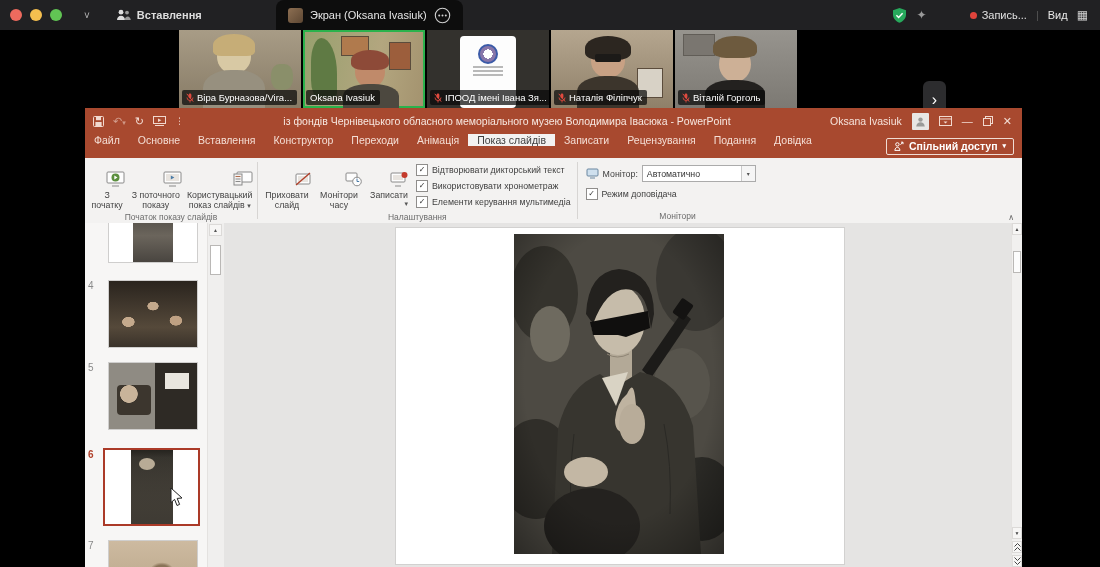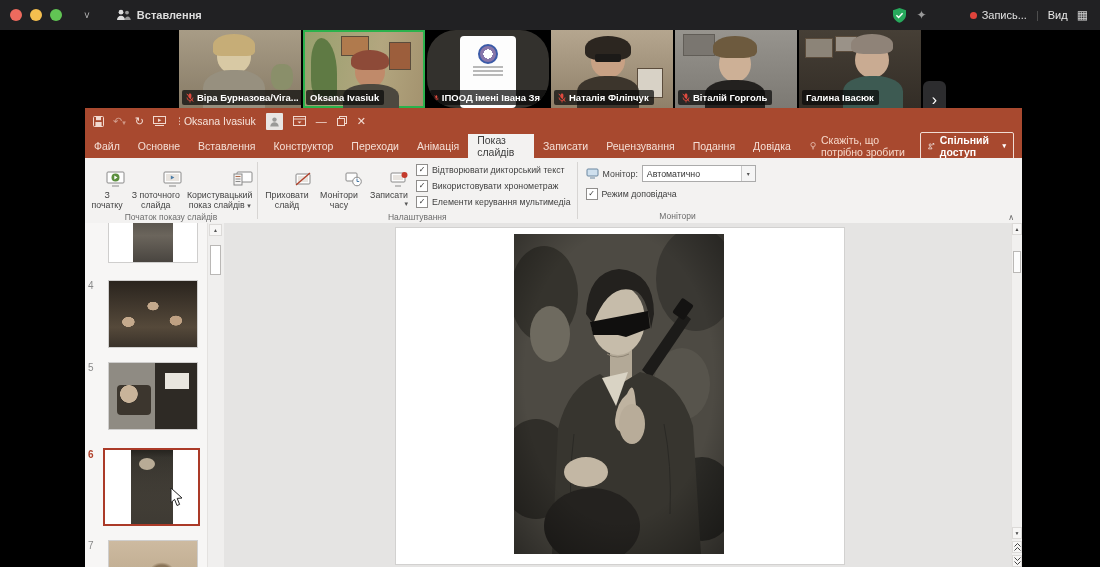--- a/index.html
+++ b/index.html
@@ -18,34 +18,34 @@
   .tab-avatar{width:15px;height:15px;border-radius:3px;
       background:linear-gradient(135deg,#8d6f52,#5d4733);}
   .topbar-right{position:absolute;right:12px;top:0;height:30px;display:flex;align-items:center;gap:9px;}
   .rec{display:flex;align-items:center;gap:5px;color:#e0e0e0;padding-left:34px;}
   .recdot{width:7px;height:7px;border-radius:50%;background:#e0443c;display:inline-block;}
   .vdiv{color:#555;}
   .sparkle{color:#9a9a9a;font-size:12px;}
   .gridglyph{color:#cfcfcf;font-size:12px;}
   
   .strip{position:absolute;left:0;top:30px;width:1100px;height:78px;background:#000;}
-  .vthumb{position:absolute;top:0;width:122px;height:78px;overflow:hidden;background:#555;font-weight:bold;}
+  .vthumb{position:absolute;top:0;width:122px;height:78px;overflow:hidden;background:#555;}
   .vthumb.active{box-shadow:inset 0 0 0 2px #2bb24c;}
   .ph{position:absolute;border-radius:50%;}
   .pb{position:absolute;border-radius:45% 45% 0 0;}
   .nametag{position:absolute;left:3px;bottom:3px;max-width:114px;background:rgba(10,10,10,.72);
      color:#fff;font-size:9.5px;line-height:13px;padding:1px 5px 1px 4px;border-radius:2px;
      display:flex;align-items:center;gap:3px;white-space:nowrap;overflow:hidden;}
   .nav-next{position:absolute;left:923px;top:51px;width:23px;height:37px;background:#2c2c2e;
      border-radius:6px;color:#fff;display:flex;align-items:center;justify-content:center;
      font-size:16px;}
   
   .t1{background:linear-gradient(180deg,#a89c86 0%,#948независ 100%);background:linear-gradient(180deg,#a89c86,#877b66);}
   .t2{background:linear-gradient(100deg,#97a06e 0%,#b3a67f 60%,#a3926e 100%);}
-  .t3{background:#33312d;border-radius:29px;}
+  .t3{background:#33312d;}
   .t4{background:linear-gradient(180deg,#b5a68f,#8f8069);}
   .t5{background:linear-gradient(180deg,#97948e,#7c7973);}
   .t6{background:linear-gradient(180deg,#463f36,#332d26);}
   .card{position:absolute;left:33px;top:6px;width:56px;height:64px;background:#fdfdfd;border-radius:4px;
         display:flex;flex-direction:column;align-items:center;padding-top:8px;gap:2px;}
   .logo{width:16px;height:16px;border-radius:50%;border:2px solid #3c5ba8;
         background:radial-gradient(circle,#fff 40%,#87a 41%);}
   .cline{width:30px;height:2px;background:#b9b9b9;}
   .frame{position:absolute;background:#7d6a55;border:1px solid #5b4c3c;}
   
@@ -53,21 +53,21 @@
   .titlebar{height:26px;background:#a8492f;display:flex;align-items:center;color:#f6e3db;}
   .qat{display:flex;align-items:center;gap:9px;margin-left:8px;font-size:11px;}
   .qat .dim{opacity:.55;}
   .wtitle{flex:1;text-align:center;font-size:10.5px;color:#f7e8e1;white-space:nowrap;
           overflow:hidden;text-overflow:ellipsis;padding:0 8px;}
   .tbright{display:flex;align-items:center;gap:10px;margin-right:10px;font-size:10.5px;}
   .avatarbox{width:17px;height:17px;background:#e8e6e4;border-radius:1px;display:flex;
              align-items:center;justify-content:center;}
   .wbtn{font-size:11px;color:#f3ddd4;}
   
-  .tabrow{height:24px;background:#a8492f;display:flex;align-items:center;font-size:10.5px;color:#f4ded5;}
+  .tabrow{height:24px;background:#a8492f;display:flex;align-items:flex-start;font-size:10.5px;color:#f4ded5;}
   .rtab{padding:0 9px;display:flex;align-items:center;}
   .rtab.active{background:#f3f2f1;color:#3d3d3d;}
   .tellme{display:flex;align-items:center;gap:5px;margin-left:10px;color:#f6d8ca;}
   .sharebtn{margin-left:auto;margin-right:8px;align-self:center;display:flex;align-items:center;gap:5px;
      border:1px solid #f0dcd4;border-radius:2px;padding:1.5px 7px;color:#fff;font-weight:bold;font-size:10.5px;}
   
   .ribbon{height:65px;background:#f3f2f1;border-bottom:1px solid #d8d6d4;display:flex;
           align-items:stretch;position:relative;padding-left:2px;}
   .rgroup{display:flex;flex-direction:column;}
   .rbody{flex:1;display:flex;align-items:flex-start;}
@@ -124,20 +124,30 @@
   <span class="topchev">˅</span>
   <span class="meeting">
     <svg width="15" height="12" viewBox="0 0 15 12">
       <circle cx="5" cy="3.2" r="2.4" fill="#ddd"></circle>
         <path d="M1 11c0-2.7 1.8-4.3 4-4.3S9 8.3 9 11z" fill="#ddd"></path>
       <circle cx="11" cy="3.6" r="1.9" fill="#9a9a9a"></circle>
         <path d="M8.6 11c.2-2.2 1.5-3.6 3.2-3.6 1.4 0 2.6 1.2 3 3.6z" fill="#9a9a9a"></path>
     </svg>
     <span>Вставлення</span>
   </span>
+  <div class="screen-tab">
+    <span class="tab-avatar"></span>
+    <span>Экран (Oksana Ivasiuk)</span>
+    <svg width="17" height="17" viewBox="0 0 17 17">
+      <circle cx="8.5" cy="8.5" r="7.2" fill="none" stroke="#cfcfcf" stroke-width="1.1"></circle>
+      <circle cx="5.2" cy="8.5" r="1" fill="#cfcfcf"></circle>
+        <circle cx="8.5" cy="8.5" r="1" fill="#cfcfcf"></circle>
+        <circle cx="11.8" cy="8.5" r="1" fill="#cfcfcf"></circle>
+    </svg>
+  </div>
   <div class="topbar-right">
     <svg width="17" height="17" viewBox="0 0 17 17">
       <path d="M8.5 1l6.5 2.3v4.2c0 4-2.8 6.9-6.5 8.2C4.8 14.4 2 11.5 2 7.5V3.3z" fill="#27a95c"></path>
       <path d="M5.4 8.3l2.2 2.2 4-4.2" stroke="#fff" stroke-width="1.5" fill="none"></path>
     </svg>
     <span class="sparkle">✦</span>
     <span class="rec">
       <span class="recdot"></span>
       <span>Запись...</span>
     </span>
@@ -211,30 +221,20 @@
     <span class="pb" style="left:30px;top:50px;width:60px;height:30px;background:#23211f;"></span>
     <span class="nametag">
       <svg width="8" height="10" viewBox="0 0 8 10">
         <rect x="2.6" y="0.5" width="2.8" height="5" rx="1.4" fill="#e04a3f"></rect>
         <path d="M1 4.5a3 3 0 006 0M4 7.6v1.9" stroke="#e04a3f" stroke-width=".9" fill="none"></path>
         <line x1="0.8" y1="0.8" x2="7.2" y2="8.6" stroke="#e04a3f" stroke-width="1"></line>
       </svg>
       <span>Віталій Горголь</span>
     </span>
   </div>
-  <div class="vthumb t6" style="left:799px">
-    <span class="frame" style="left:6px;top:8px;width:26px;height:18px;background:#8c8478;"></span>
-    <span class="frame" style="left:36px;top:6px;width:20px;height:14px;background:#9a9288;"></span>
-    <span class="ph" style="left:56px;top:12px;width:34px;height:36px;background:#c9ab92;"></span>
-    <span class="ph" style="left:52px;top:4px;width:42px;height:20px;background:#8f8378;border-radius:50% 50% 30% 30%;"></span>
-    <span class="pb" style="left:44px;top:46px;width:60px;height:34px;background:#3d5a52;"></span>
-    <span class="nametag">
-      <span>Галина Івасюк</span>
-    </span>
-  </div>
   <div class="nav-next">
     <span>›</span>
   </div>
 </div>
 
 <div class="ppt">
 
   <div class="titlebar">
     <span class="qat">
       <svg width="11" height="11" viewBox="0 0 11 11">
@@ -244,20 +244,21 @@
       </svg>
       <span class="dim"><span>↶</span><span class="drop" style="color:#f2d9cf">▾</span></span>
       <span>↻</span>
       <svg width="13" height="10" viewBox="0 0 13 10">
         <rect x="0.5" y="0.5" width="12" height="7" fill="none" stroke="#f2d9cf"></rect>
         <path d="M5 2.4l3.4 1.8L5 6z" fill="#f2d9cf"></path>
           <line x1="2" y1="9.5" x2="11" y2="9.5" stroke="#f2d9cf"></line>
       </svg>
       <span style="font-size:9px">⋮</span>
     </span>
+    <span class="wtitle">із фондів Чернівецького обласного меморіального музею Володимира Івасюка - PowerPoint</span>
     <span class="tbright">
       <span>Oksana Ivasiuk</span>
       <span class="avatarbox">
         <svg width="11" height="11" viewBox="0 0 11 11">
             <circle cx="5.5" cy="3.6" r="2.2" fill="#9a9a98"></circle>
             <path d="M1.2 10.5c.4-2.8 2.2-4.2 4.3-4.2s3.9 1.4 4.3 4.2z" fill="#9a9a98"></path>
           </svg>
       </span>
       <svg width="13" height="10" viewBox="0 0 13 10">
         <rect x="0.5" y="0.5" width="12" height="9" fill="none" stroke="#f2d9cf"></rect>
@@ -278,28 +279,20 @@
     <span class="rtab">Основне</span>
     <span class="rtab">Вставлення</span>
     <span class="rtab">Конструктор</span>
     <span class="rtab">Переходи</span>
     <span class="rtab">Анімація</span>
     <span class="rtab active">Показ слайдів</span>
     <span class="rtab">Записати</span>
     <span class="rtab">Рецензування</span>
     <span class="rtab">Подання</span>
     <span class="rtab">Довідка</span>
-    <span class="tellme">
-      <svg width="9" height="12" viewBox="0 0 9 12">
-        <circle cx="4.5" cy="4" r="3.2" fill="none" stroke="#f6d8ca"></circle>
-          <line x1="3" y1="8.6" x2="6" y2="8.6" stroke="#f6d8ca"></line>
-          <line x1="3.3" y1="10.2" x2="5.7" y2="10.2" stroke="#f6d8ca"></line>
-      </svg>
-      <span>Скажіть, що потрібно зробити</span>
-    </span>
     <span class="sharebtn">
       <svg width="10" height="10" viewBox="0 0 10 10">
         <circle cx="3.4" cy="3.4" r="1.7" fill="none" stroke="#fff"></circle>
           <path d="M0.8 9.4c.3-2 1.4-3.1 2.6-3.1s2.3 1.1 2.6 3.1z" fill="none" stroke="#fff"></path>
         <path d="M6.4 3.6l2.6-2.2M9 1.2v2M9 1.2H7" stroke="#fff" fill="none"></path>
       </svg>
       <span>Спільний доступ</span>
       <span class="drop" style="color:#fff">▾</span>
     </span>
   </div>
@@ -320,21 +313,21 @@
         </div>
         <div class="bigbtn" style="width:56px">
           <span class="ricon">
               <svg width="19" height="16" viewBox="0 0 19 16">
                 <rect x="1" y="1" width="17" height="11" rx="1" fill="#fdfdfd" stroke="#8a8a8a"></rect>
                 <rect x="3" y="3" width="13" height="7" fill="#e8e4df"></rect>
                 <path d="M7.8 4.4l3.6 2.1-3.6 2.1z" fill="#4a7ba6"></path>
                 <line x1="6" y1="15" x2="13" y2="15" stroke="#8a8a8a"></line>
               </svg>
             </span>
-          <span>З поточного слайда</span>
+          <span>З поточного показу</span>
         </div>
         <div class="bigbtn" style="width:70px">
           <span class="ricon">
               <svg width="20" height="16" viewBox="0 0 20 16">
                 <rect x="4" y="1" width="15" height="10" rx="1" fill="#fdfdfd" stroke="#8a8a8a"></rect>
                 <rect x="1" y="3" width="8" height="11" fill="#f3f2f1" stroke="#8a8a8a"></rect>
                 <line x1="2.5" y1="5.5" x2="7.5" y2="5.5" stroke="#b06a4a"></line>
                 <line x1="2.5" y1="8" x2="7.5" y2="8" stroke="#8a8a8a"></line>
                 <line x1="2.5" y1="10.5" x2="7.5" y2="10.5" stroke="#8a8a8a"></line>
               </svg>

